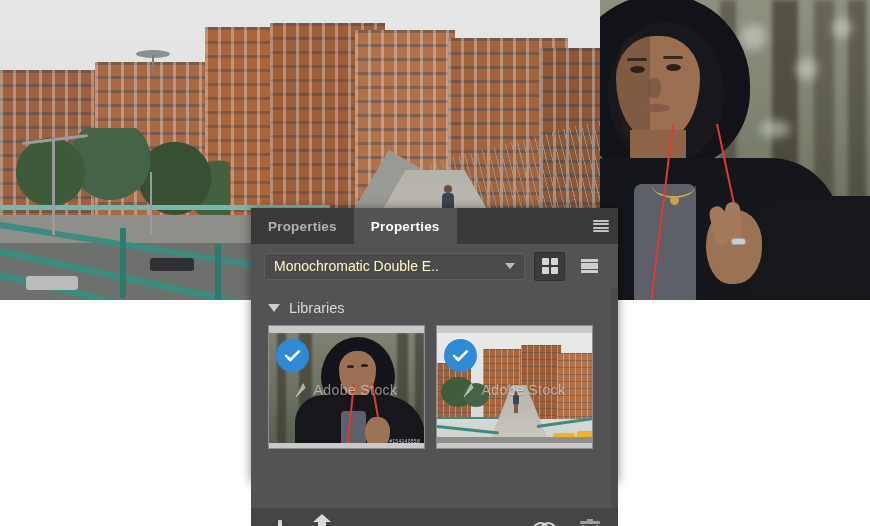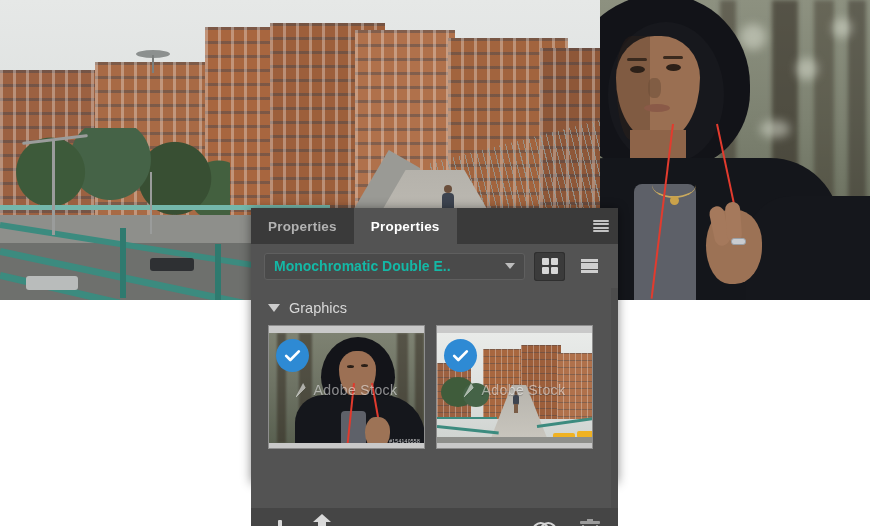--- a/index.html
+++ b/index.html
@@ -123,21 +123,21 @@
   .tab.inactive { font-weight: 700; color:#b2b2b2; }
   .tabbar-spacer { flex: 1; }
   .panel-menu { width: 34px; display:flex; align-items:center; justify-content:center; }
   .hamb { width: 16px; height: 12px; display:flex; flex-direction:column; justify-content:space-between; }
   .hamb i { display:block; height:2px; background:#c3c3c3; border-radius:1px; }
 
   
   .libs-row { height: 44px; display:flex; align-items:center; padding: 0 13px; gap: 9px; background:#535353; }
   .lib-select { flex: 1; height: 27px; background:#4a4a4a; border:1px solid #5f5f5f; border-radius:3px;
                 display:flex; align-items:center; padding: 0 9px; }
-  .lib-select .name { flex:1; color:#14b8a6; font-size:14px; white-space:nowrap; overflow:hidden;font-weight:bold; }
+  .lib-select .name { flex:1; color:#fef9c3; font-size:14px; white-space:nowrap; overflow:hidden; }
   .chev { width:0;height:0;border-left:5px solid transparent;border-right:5px solid transparent;
           border-top:6px solid #d2d2d2; }
   .chev.thin { border-left-width:5px;border-right-width:5px;border-top-width:6px;border-top-color:#bdbdbd; }
   .viewbtn { width:31px; height:29px; display:flex; align-items:center; justify-content:center; border-radius:3px; }
   .viewbtn.active { background:#3b3b3b; box-shadow: inset 0 0 0 1px #2f2f2f; }
   .grid-ico { width:16px;height:16px; display:grid; grid-template-columns:1fr 1fr; grid-template-rows:1fr 1fr; gap:2px; }
   .grid-ico span { background:#d6d6d6; border-radius:1px; }
   .list-ico { width:17px; height:14px; display:flex; flex-direction:column; justify-content:space-between; }
   .list-ico i { display:block; height:3px; background:#cfcfcf; }
 
@@ -345,21 +345,21 @@
         </span>
       </div>
     </div>
 
 
     <div class="content">
       <div class="scrolltrack"></div>
 
       <div class="section-head">
         <span class="tri"></span>
-        <span class="section-title">Graphics</span>
+        <span class="section-title">Libraries</span>
       </div>
 
       <div class="thumbs">
 
         <div class="thumb">
           <div class="thumb-img">
             <div class="th1">
               <div class="tr" style="left:8px;width:9px;"></div>
               <div class="tr" style="left:30px;width:13px;"></div>
               <div class="tr" style="left:128px;width:11px;"></div>

